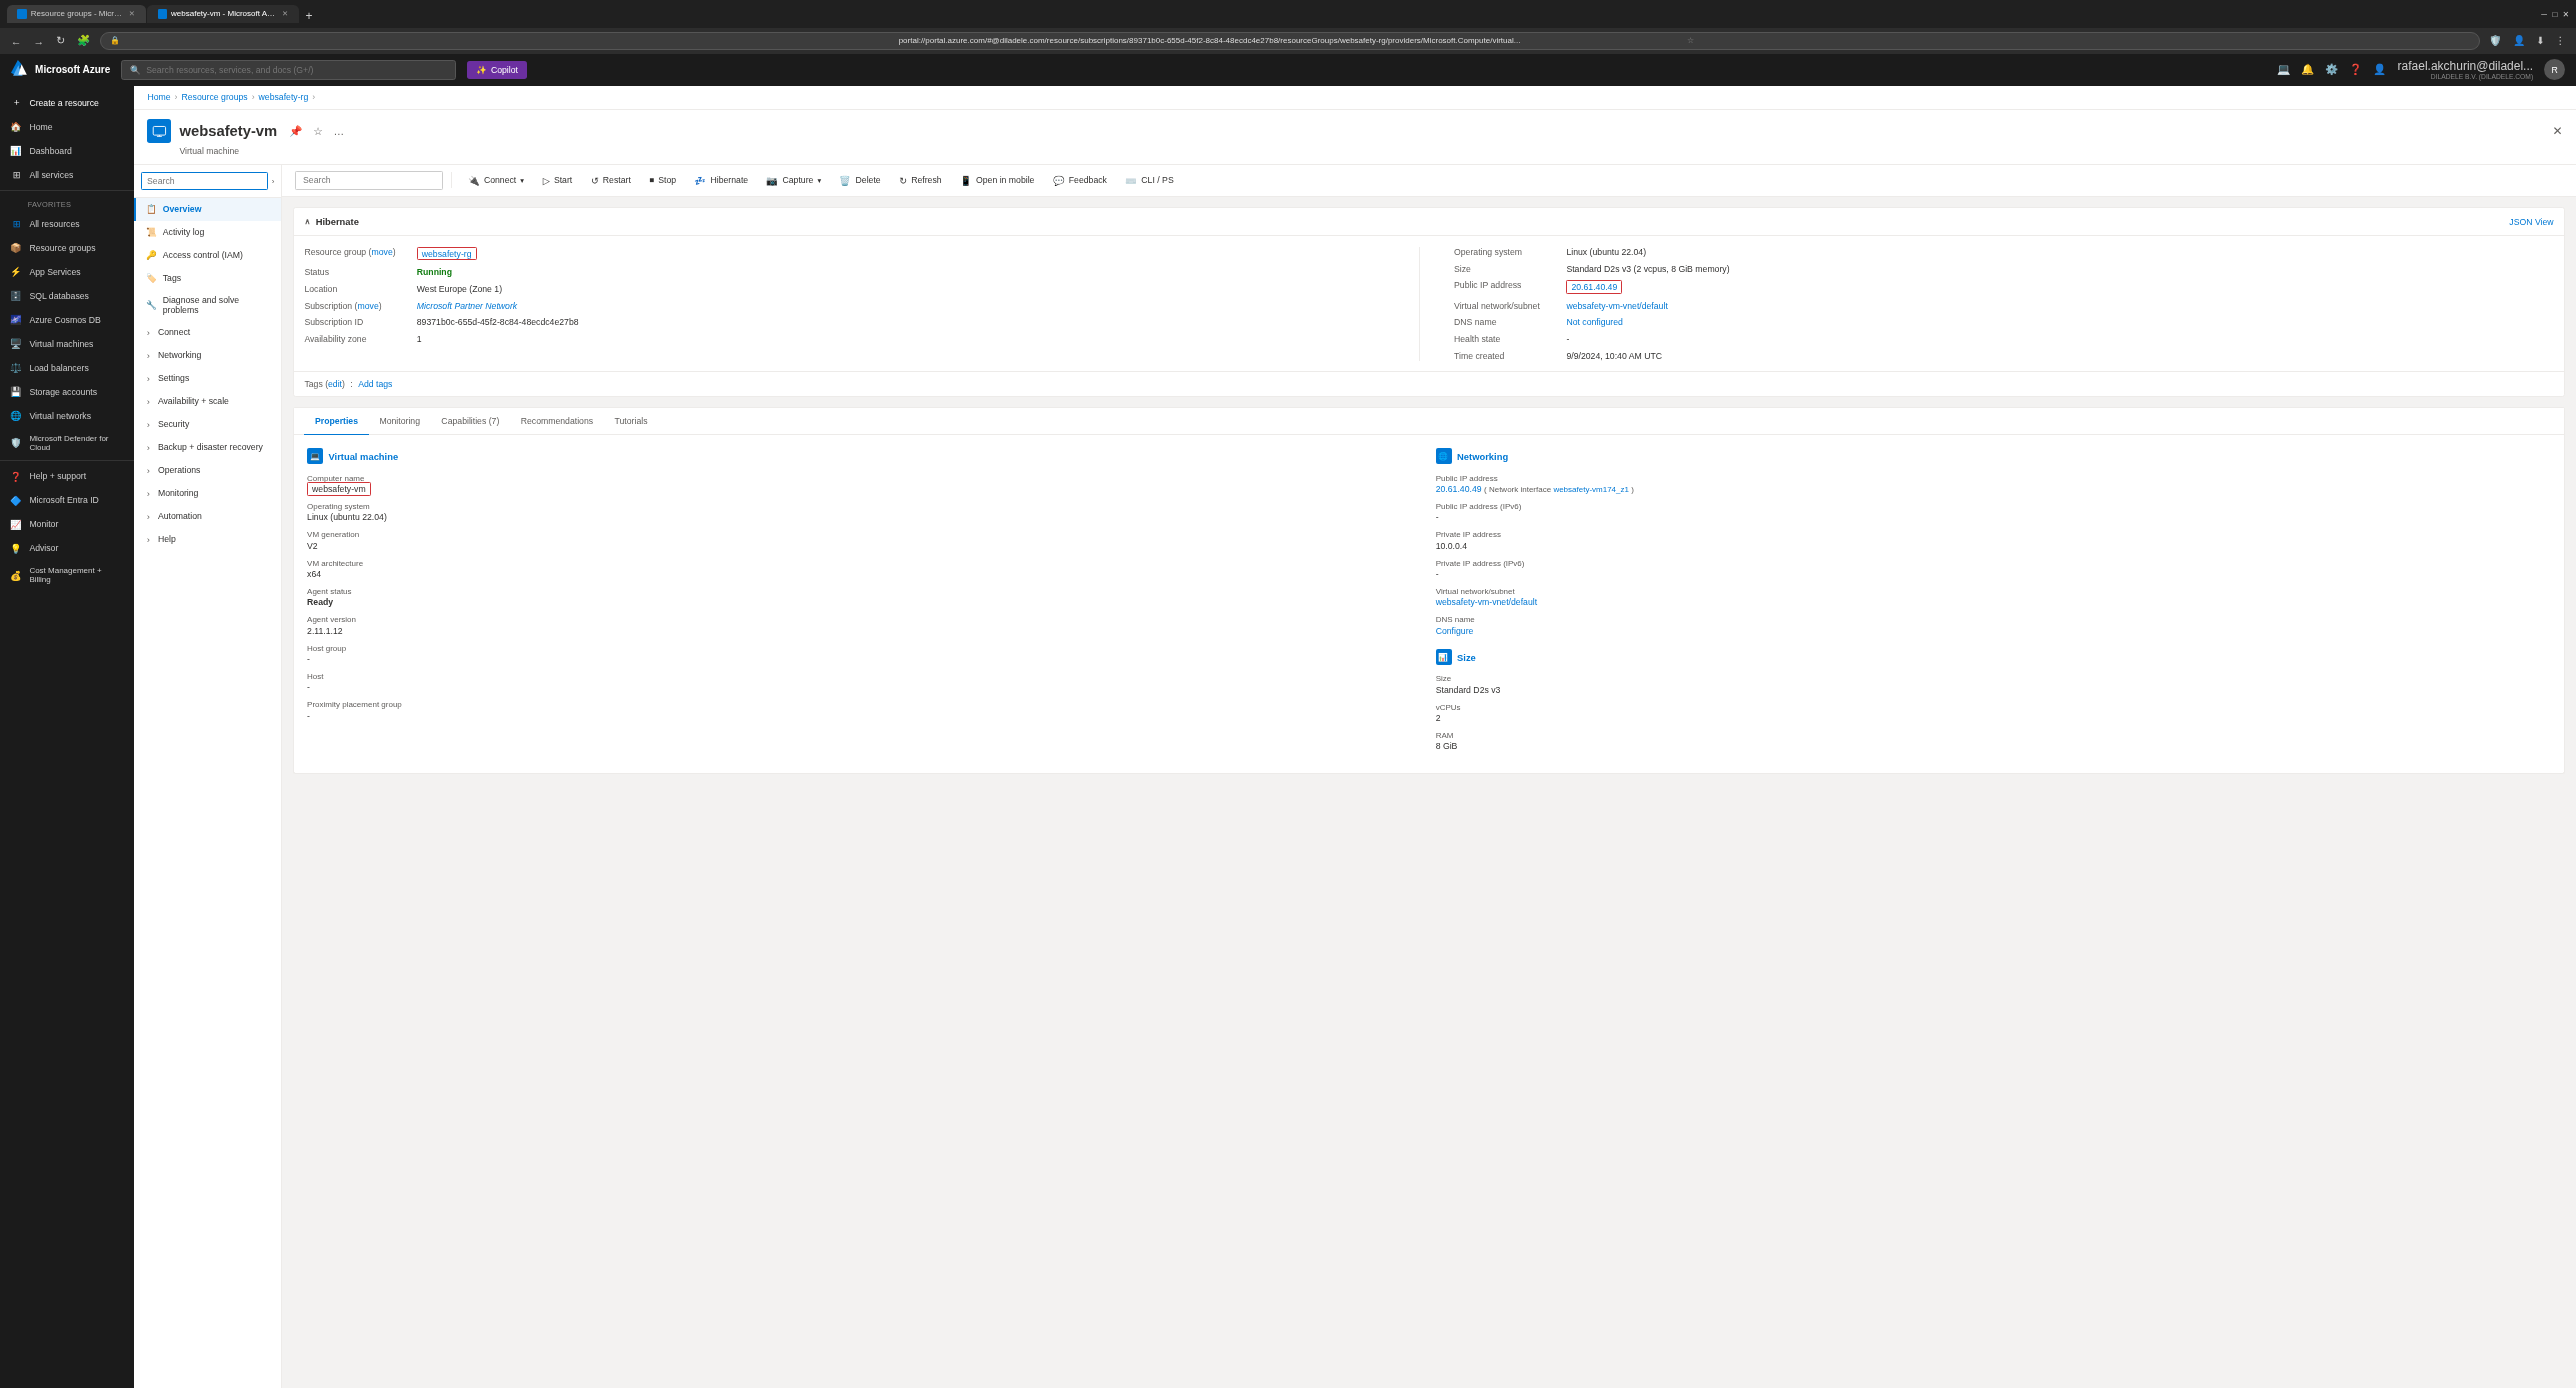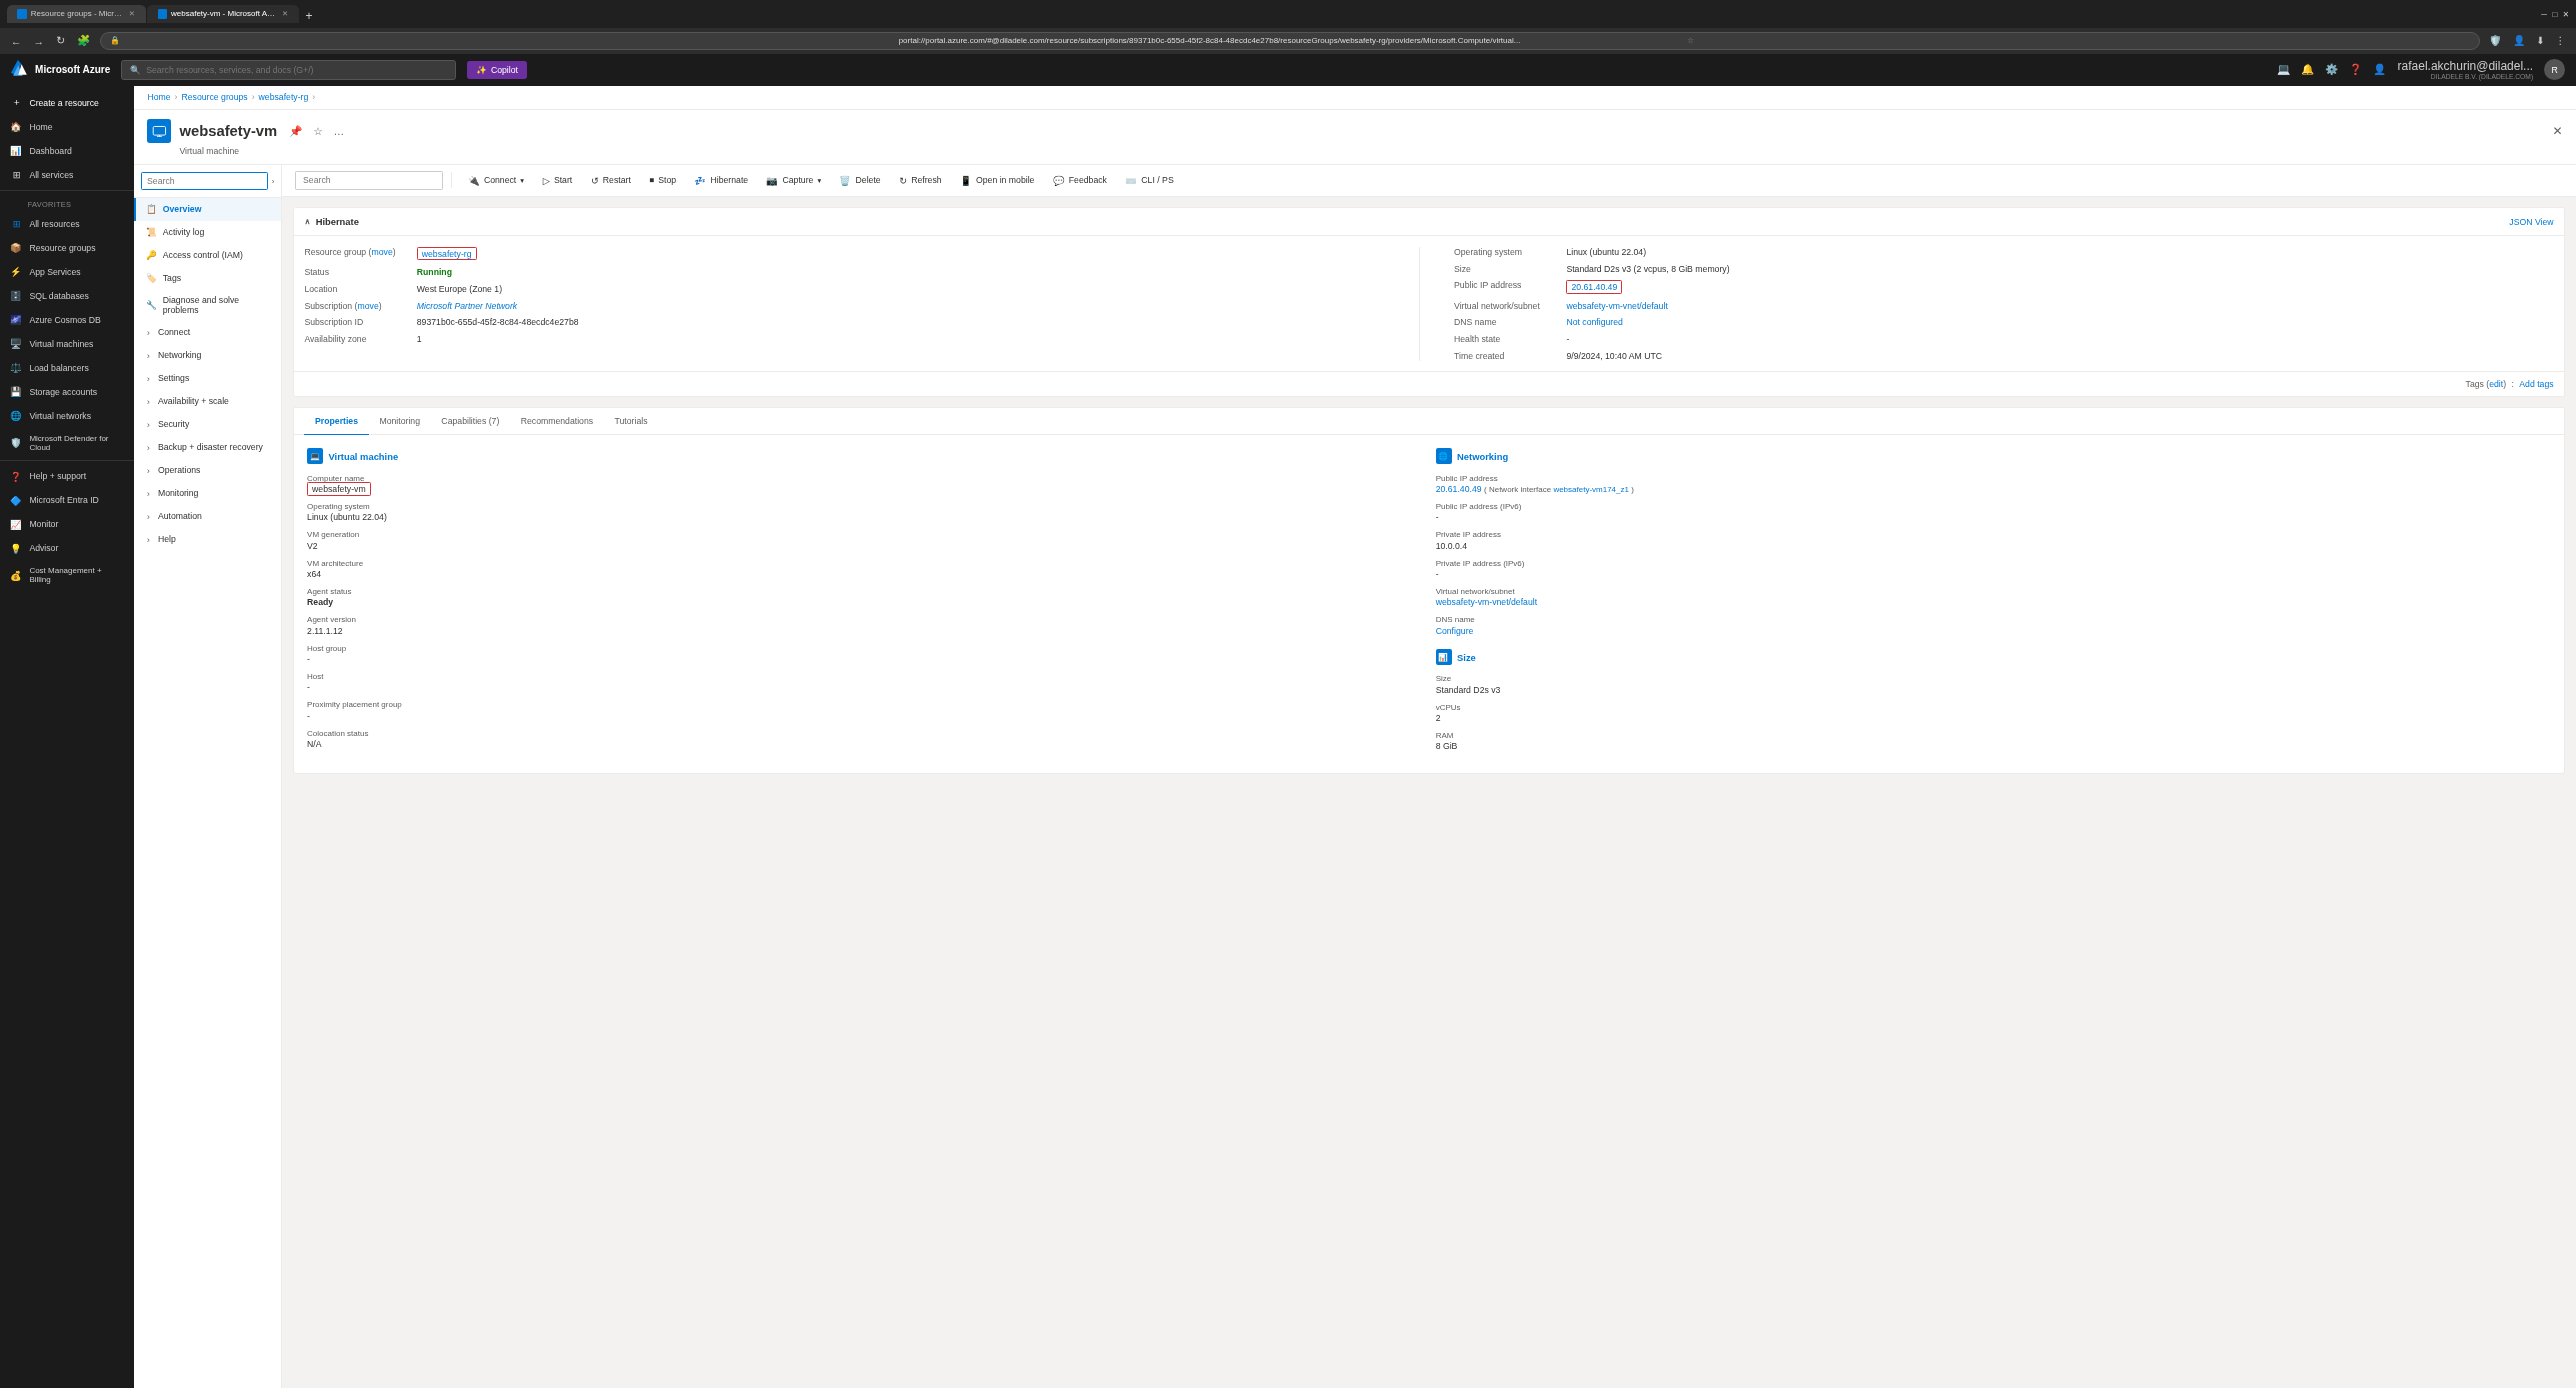--- a/index.html
+++ b/index.html
@@ -97,21 +97,21 @@
     .essentials-grid { display: grid; grid-template-columns: 1fr 1fr; gap: 18px; padding: 10.7px; }
     .essentials-col { display: flex; flex-direction: column; gap: 6.7px; }
     .essentials-col:first-child { border-right: 0.7px solid #edebe9; padding-right: 16px; }
     .essentials-col:last-child { padding-left: 16px; }
     .essentials-row { display: flex; align-items: flex-start; gap: 5.4px; font-size: 8.7px; }
     .essentials-label { color: #605e5c; min-width: 107px; flex-shrink: 0; }
     .essentials-value { color: #323130; display: flex; align-items: center; gap: 2.7px; }
     .essentials-value a { color: #0078d4; text-decoration: none; }
 
     
-    .tags-row { padding: 6.7px 10.7px; border-top: 0.7px solid #edebe9; display: flex; align-items: center; gap: 5.4px; font-size: 8.7px; color: #605e5c; justify-content: flex-end; }
+    .tags-row { padding: 6.7px 10.7px; border-top: 0.7px solid #edebe9; display: flex; align-items: center; gap: 5.4px; font-size: 8.7px; color: #605e5c; }
     .tags-row a { color: #0078d4; text-decoration: none; }
 
     
     .props-tabs { display: flex; gap: 0; padding: 0 10.7px; border-bottom: 1.3px solid #edebe9; background: #fff; }
     .props-tab { padding: 8px 10.7px; font-size: 8.7px; cursor: pointer; color: #605e5c; border-bottom: 1.3px solid transparent; margin-bottom: -1.3px; }
     .props-tab.active { color: #0078d4; border-bottom-color: #0078d4; font-weight: 600; }
 
     
     .props-content { display: grid; grid-template-columns: 1fr 1fr; gap: 13.4px; padding: 13.4px; }
     .props-section { }
@@ -575,24 +575,20 @@
                 <span class="props-value">-</span>
               </div>
               <div class="props-row">
                 <span class="props-label">Host</span>
                 <span class="props-value">-</span>
               </div>
               <div class="props-row">
                 <span class="props-label">Proximity placement group</span>
                 <span class="props-value">-</span>
               </div>
-              <div class="props-row">
-                <span class="props-label">Colocation status</span>
-                <span class="props-value">N/A</span>
-              </div>
             </div>
 
             <div>
 
               <div class="props-section">
                 <div class="props-section-title">
                   <div class="props-section-icon">🌐</div>
                   <span>Networking</span>
                 </div>
                 <div class="props-row">

